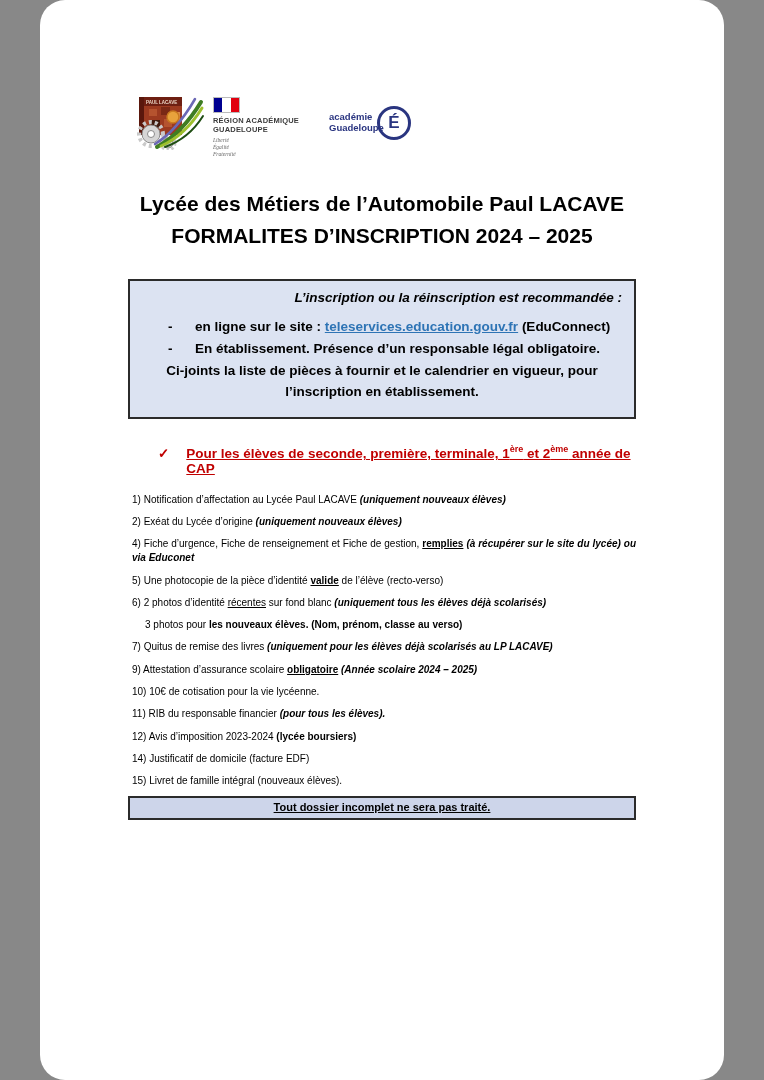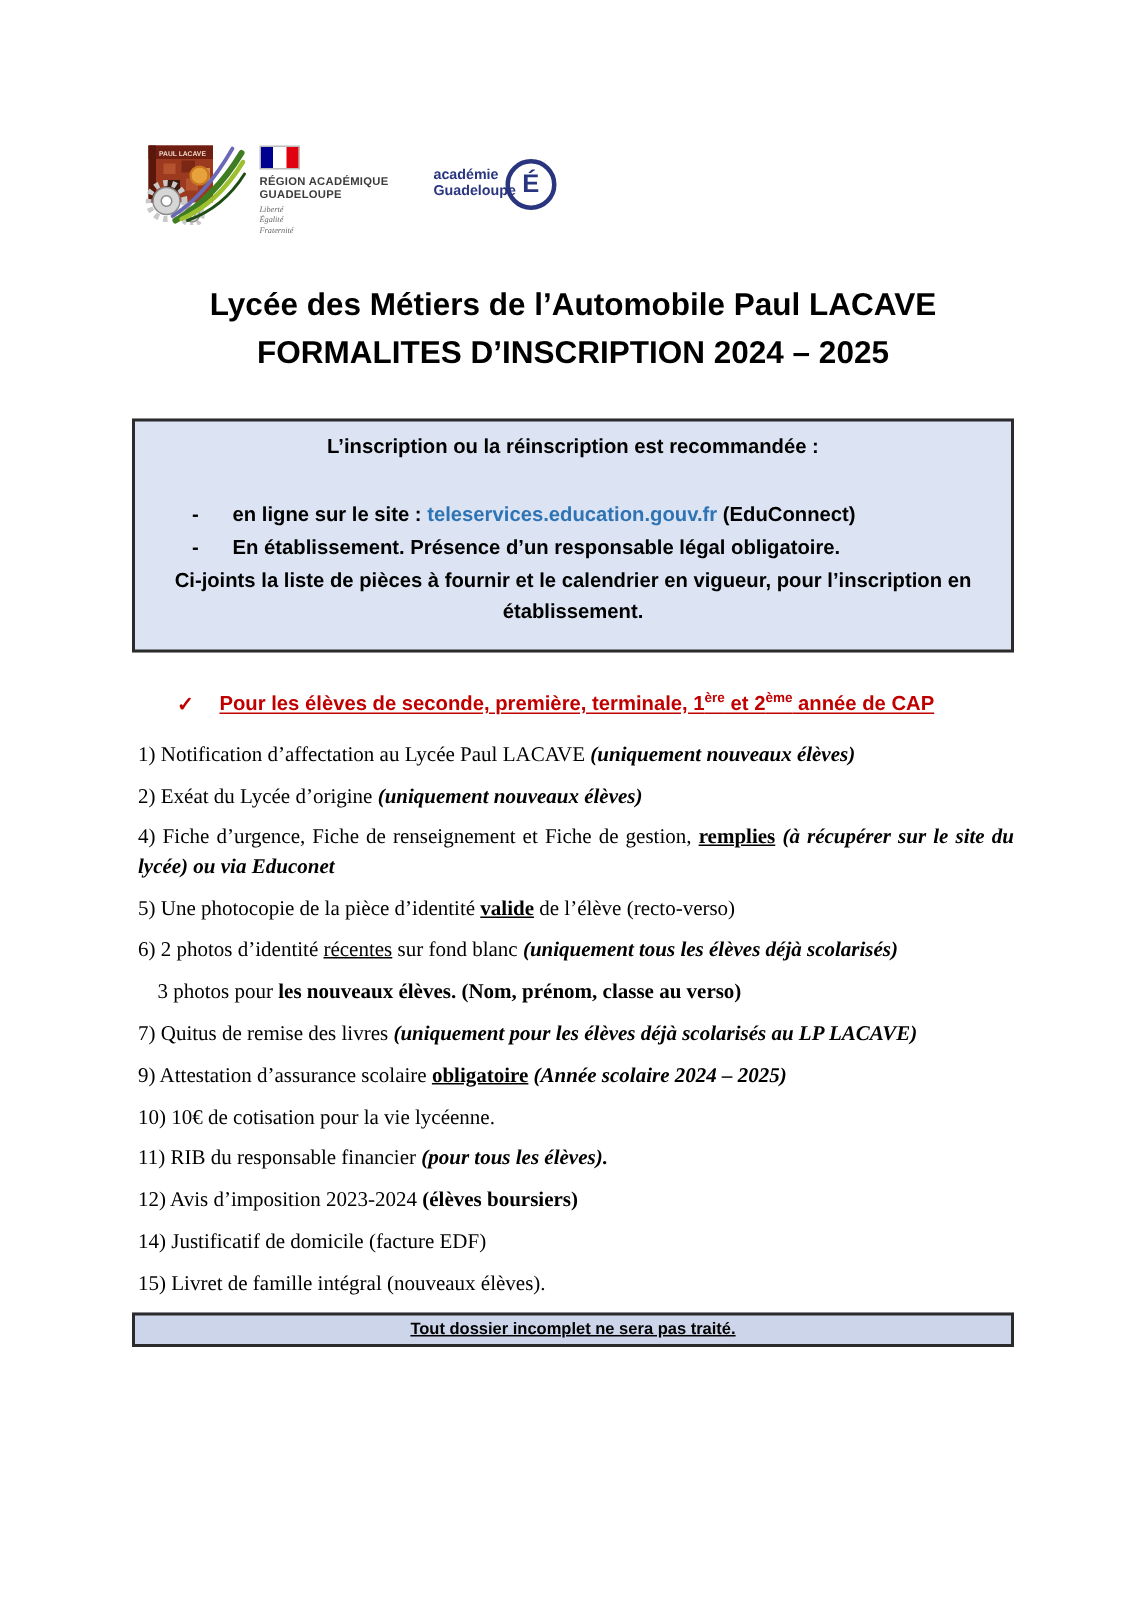--- a/index.html
+++ b/index.html
@@ -8,57 +8,58 @@
     --info-box-bg:#DCE3F2;
     --footer-box-bg:#CDD5EA;
     --box-border:#2B2B2B;
     --navy:#2A3580;
     --flag-blue:#000091;
     --flag-red:#E1000F;
   }
   html,body{margin:0;padding:0;background:#888;}
   .page{
     position:relative;
-    width:764px;height:1080px;
+    width:684px;height:1080px;
     margin:0 auto;
     background:#fff;
     overflow:hidden;
     color:#000;
     font-family:"Liberation Sans",sans-serif;
+    border-radius:25px;
   }
   
   .logos{display:flex;align-items:flex-start;gap:8px;padding:94px 0 0 97px;}
   .school-logo svg{display:block;}
   .region-logo{width:92px;padding-top:3px;}
   .flag{display:flex;width:25px;height:14px;margin-bottom:3px;border:0.5px solid #bbb;}
   .flag span{flex:1;}
   .flag .fb{background:var(--flag-blue);}
   .flag .fw{background:#fff;}
   .flag .fr{background:var(--flag-red);}
   .region-name{font-size:7.5px;font-weight:bold;color:#3C3C3C;line-height:1.2;letter-spacing:.2px;}
   .motto{font-family:"Liberation Serif",serif;font-style:italic;font-size:5.5px;color:#666;line-height:1.25;margin-top:3px;}
   .academy-logo{display:flex;align-items:center;margin-top:12px;margin-left:16px;}
   .academy-text{font-size:9.5px;font-weight:bold;color:var(--navy);line-height:1.15;margin-right:-7px;position:relative;z-index:2;}
   .academy-emblem{width:28px;height:28px;border:3.5px solid var(--navy);border-radius:50%;display:flex;align-items:center;justify-content:center;font-weight:bold;font-size:17px;color:var(--navy);background:#fff;}
   
   .page-title{margin-top:30px;text-align:center;font-weight:bold;font-size:21px;line-height:1.55;}
   
   .info-box{margin:26px 88px 0;border:2px solid var(--box-border);background:var(--info-box-bg);padding:7px 12px 14px;font-weight:bold;font-size:13.5px;line-height:1.55;}
-  .info-heading{text-align:center;margin-bottom:24px;}
+  .info-heading{text-align:right;margin-bottom:8px;font-style:italic;}
   .info-bullet{display:flex;margin:1px 0 1px 26px;}
   .bullet-dash{width:27px;flex:none;}
-  .info-link{color:var(--link-blue);cursor:pointer;}
+  .info-link{color:var(--link-blue);text-decoration:underline;cursor:pointer;}
   .info-closing{text-align:center;margin-top:2px;padding:0 6px;}
   
   .section-header{margin:25px 88px 0 118px;color:var(--accent-red);font-weight:bold;font-size:13.5px;display:flex;align-items:baseline;}
   .checkmark{margin-right:17px;text-decoration:none;flex:none;}
   .section-header-text{text-decoration:underline;}
   .section-header-text sup{font-size:9px;}
   
-  .checklist{margin:17px 88px 0 92px;font-size:14px;font-family:Liberation Serif, serif;}
+  .checklist{margin:17px 88px 0 92px;font-size:10px;}
   .check-item{margin:0 0 8.5px;line-height:1.38;text-align:justify;}
   .check-item.indent{padding-left:13px;}
   .seg-b{font-weight:700;}
   .seg-bi{font-weight:700;font-style:italic;}
   .seg-u{text-decoration:underline;}
   .seg-bu{font-weight:700;text-decoration:underline;}
   
   .footer-box{margin:7px 88px 0;border:2px solid var(--box-border);background:var(--footer-box-bg);text-align:center;font-weight:bold;font-size:11px;line-height:1.4;padding:2px 4px;}
   .footer-box div{text-decoration:underline;}
 </style>
@@ -148,21 +149,21 @@
       <p class="check-item"><span>1) Notification d’affectation au Lycée Paul LACAVE </span><span class="seg-bi">(uniquement nouveaux élèves)</span></p>
       <p class="check-item"><span>2) Exéat du Lycée d’origine </span><span class="seg-bi">(uniquement nouveaux élèves)</span></p>
       <p class="check-item"><span>4) Fiche d’urgence, Fiche de renseignement et Fiche de gestion, </span><span class="seg-bu">remplies</span><span> </span><span class="seg-bi">(à récupérer sur le site du lycée) ou via Educonet</span></p>
       <p class="check-item"><span>5) Une photocopie de la pièce d’identité </span><span class="seg-bu">valide</span><span> de l’élève (recto-verso)</span></p>
       <p class="check-item"><span>6) 2 photos d’identité </span><span class="seg-u">récentes</span><span> sur fond blanc </span><span class="seg-bi">(uniquement tous les élèves déjà scolarisés)</span></p>
       <p class="check-item indent"><span>3 photos pour </span><span class="seg-b">les nouveaux élèves.</span><span> </span><span class="seg-b">(Nom, prénom, classe au verso)</span></p>
       <p class="check-item"><span>7) Quitus de remise des livres </span><span class="seg-bi">(uniquement pour les élèves déjà scolarisés au LP LACAVE)</span></p>
       <p class="check-item"><span>9) Attestation d’assurance scolaire </span><span class="seg-bu">obligatoire</span><span> </span><span class="seg-bi">(Année scolaire 2024 – 2025)</span></p>
       <p class="check-item"><span>10) 10€ de cotisation pour la vie lycéenne.</span></p>
       <p class="check-item"><span>11) RIB du responsable financier </span><span class="seg-bi">(pour tous les élèves).</span></p>
-      <p class="check-item"><span>12) Avis d’imposition 2023-2024 </span><span class="seg-b">(élèves boursiers)</span></p>
+      <p class="check-item"><span>12) Avis d’imposition 2023-2024 </span><span class="seg-b">(lycée boursiers)</span></p>
       <p class="check-item"><span>14) Justificatif de domicile (facture EDF)</span></p>
       <p class="check-item"><span>15) Livret de famille intégral (nouveaux élèves).</span></p>
     </div>
 
   <div class="footer-box">
     <div>Tout dossier incomplet ne sera pas traité.</div>
   </div>
 
 </div>
 

